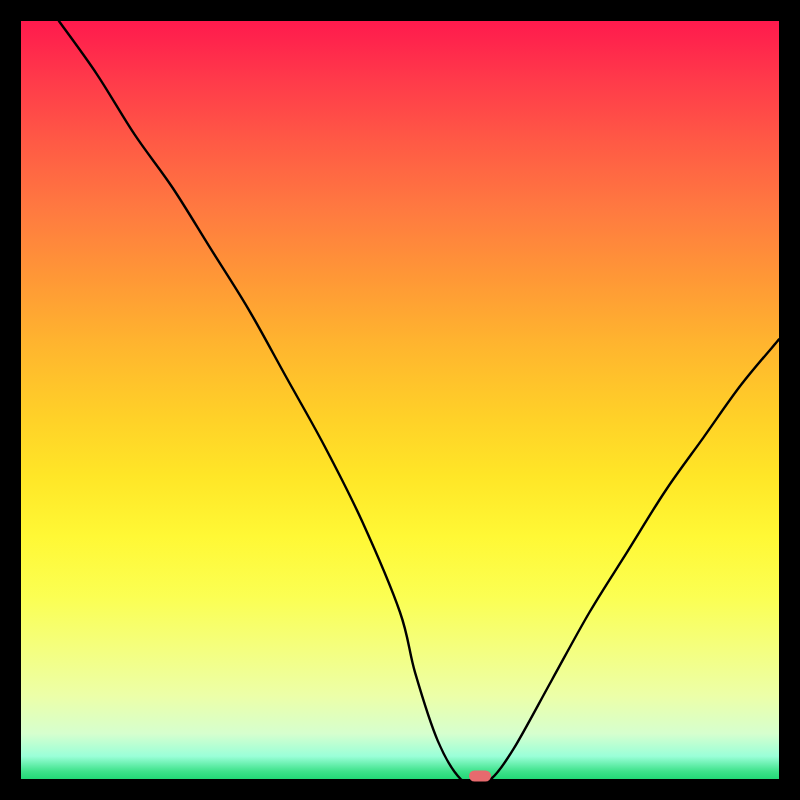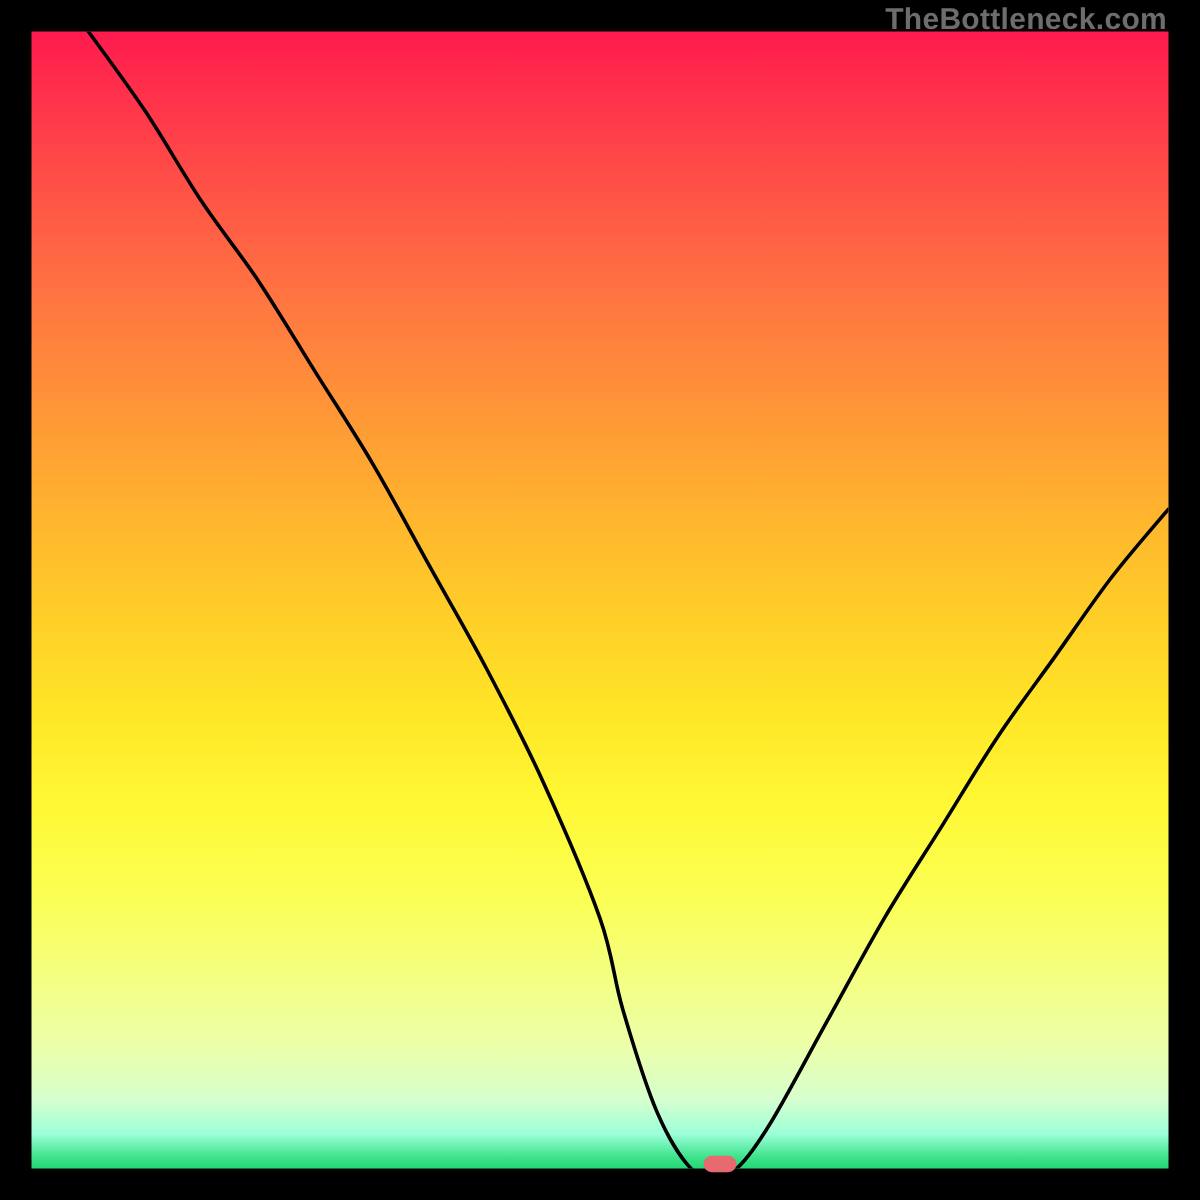--- a/index.html
+++ b/index.html
@@ -56,20 +56,19 @@
     height: 11px;
     border-radius: 6px;
     background: #e76a6e;
     transform: translate(-50%, -50%);
   }
 </style>
 </head>
 <body>
 
 <div class="frame">
-  <div class="watermark">TheBottleneck.com</div>
   <div class="plot-area">
     <svg class="curve" viewBox="0 0 758 758" preserveAspectRatio="none">
       <path id="curve-path" fill="none" stroke="#000" stroke-width="2.4" stroke-linecap="round" stroke-linejoin="round" d="M 37.9 0 C 44.21666666666667 8.843333333333325, 63.166666666666664 34.10999999999994, 75.8 53.059999999999945 C 88.43333333333334 72.00999999999995, 101.06666666666666 94.75000000000004, 113.7 113.70000000000005 C 126.33333333333334 132.65000000000006, 138.96666666666667 147.81, 151.6 166.76 C 164.23333333333332 185.70999999999998, 176.86666666666667 207.18666666666664, 189.5 227.39999999999998 C 202.13333333333333 247.61333333333332, 214.76666666666668 266.56333333333333, 227.4 288.04 C 240.03333333333333 309.5166666666667, 252.66666666666669 333.52, 265.3 356.26 C 277.93333333333334 379, 290.56666666666666 400.4766666666667, 303.2 424.48 C 315.8333333333333 448.48333333333335, 328.4666666666667 472.4866666666666, 341.1 500.28 C 353.73333333333335 528.0733333333333, 370.15666666666664 565.9733333333334, 379 591.24 C 387.84333333333336 616.5066666666667, 387.84333333333336 630.4033333333333, 394.16 651.88 C 400.4766666666667 673.3566666666667, 409.32000000000005 702.4133333333334, 416.90000000000003 720.1 C 424.48 737.7866666666666, 433.3233333333333 751.6833333333334, 439.64 758 C 445.95666666666665 764.3166666666666, 449.74666666666667 758, 454.8 758 C 459.85333333333335 758, 463.6433333333333 763.0533333333333, 469.96 758 C 476.27666666666664 752.9466666666667, 482.5933333333333 744.1033333333332, 492.7 727.68 C 502.8066666666667 711.2566666666667, 517.9666666666667 682.2, 530.6 659.46 C 543.2333333333333 636.72, 555.8666666666667 612.7166666666667, 568.5 591.24 C 581.1333333333333 569.7633333333333, 593.7666666666667 550.8133333333334, 606.4 530.6 C 619.0333333333333 510.38666666666666, 631.6666666666666 488.90999999999997, 644.3 469.96 C 656.9333333333333 451.01, 669.5666666666667 434.58666666666664, 682.2 416.9 C 694.8333333333334 399.2133333333333, 707.4666666666667 380.2633333333333, 720.1 363.84 C 732.7333333333333 347.41666666666663, 751.6833333333334 325.94, 758 318.36"></path>
     </svg>
     <div id="marker" class="marker" style="left: 458.59px; top: 755px; background: rgb(231, 106, 110);"></div>
   </div>
 </div>
 
 </body></html>

